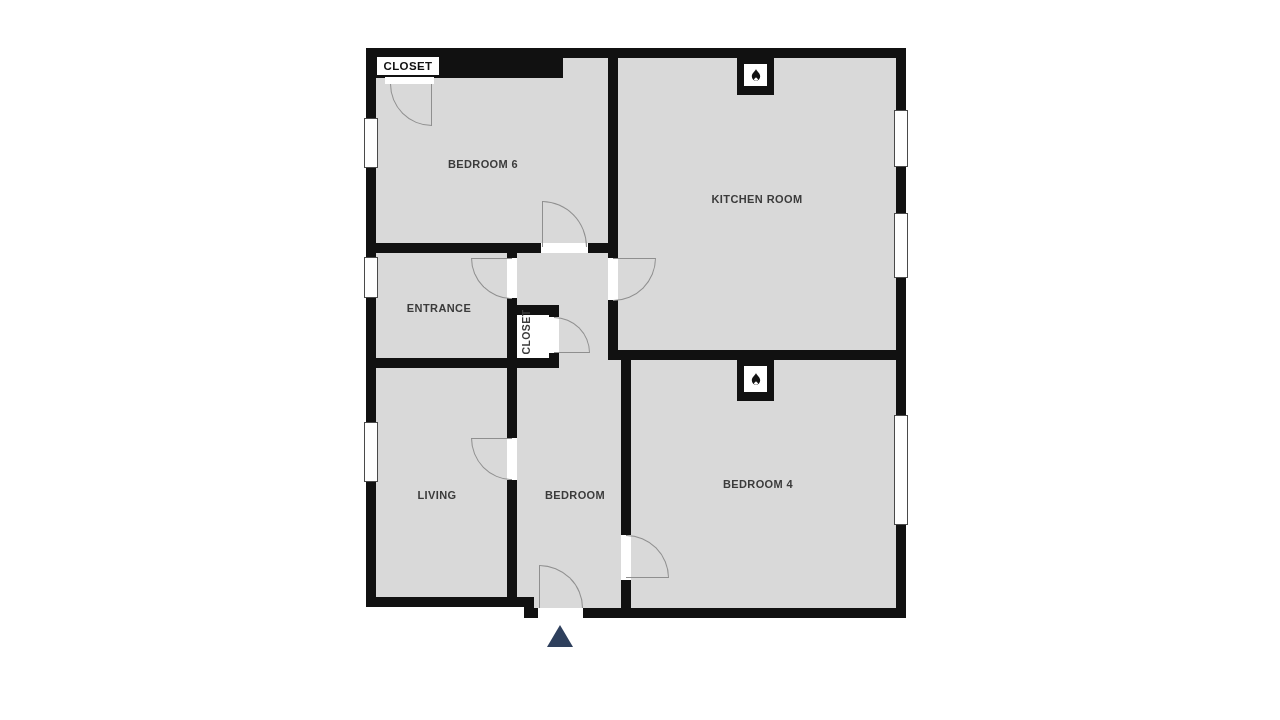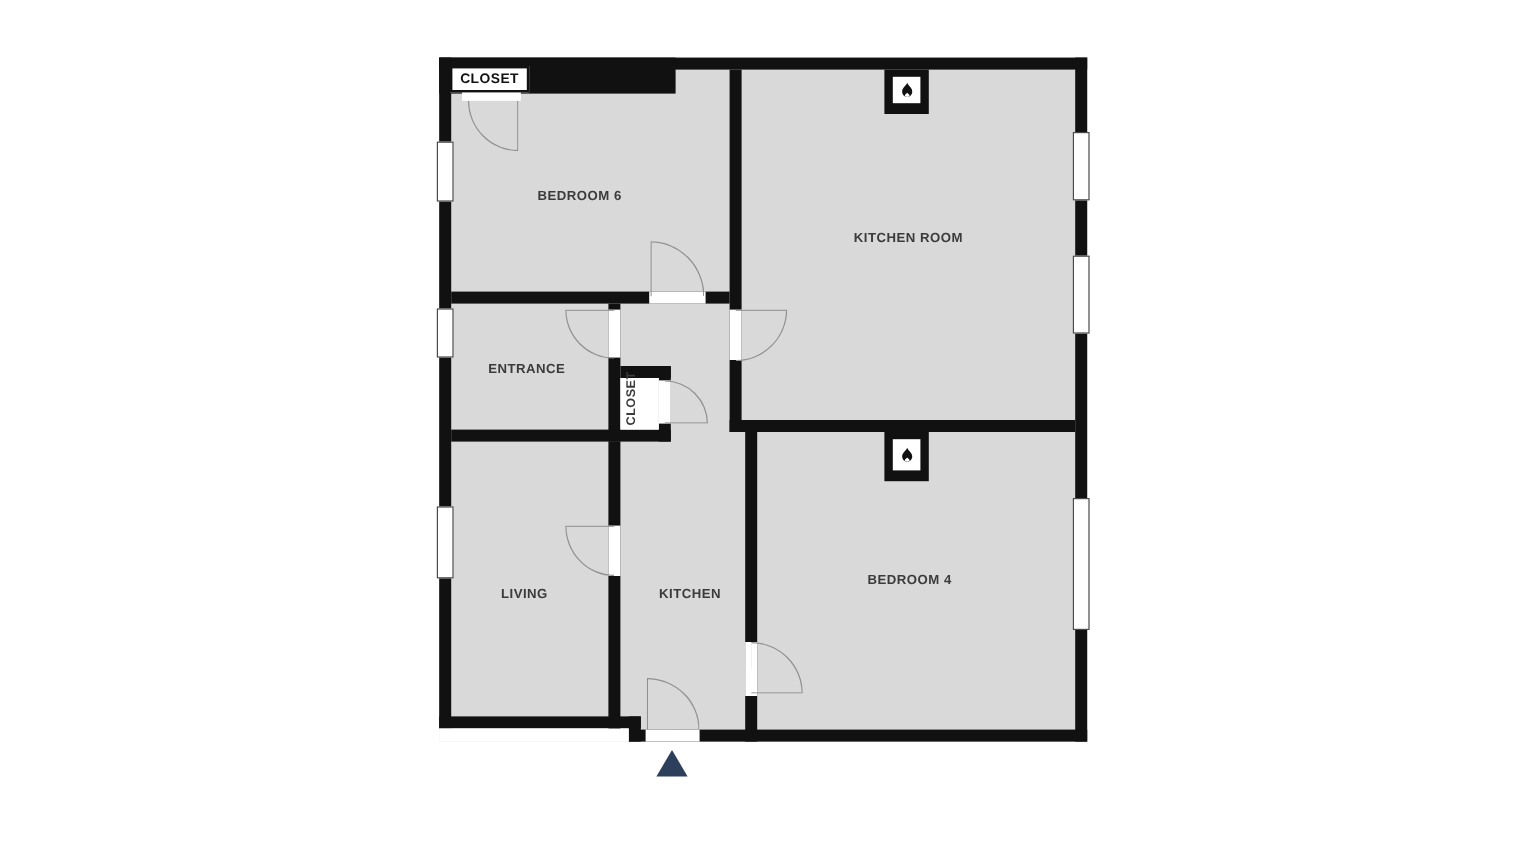--- a/index.html
+++ b/index.html
@@ -106,18 +106,18 @@
           </svg>
       </div>
     </div>
 
     <div class="closet-tag">CLOSET</div>
     <div class="room-label" style="left:117px;top:116px">BEDROOM 6</div>
     <div class="room-label" style="left:391px;top:151px">KITCHEN ROOM</div>
     <div class="room-label" style="left:73px;top:260px">ENTRANCE</div>
     <div class="room-label vert" style="left:160px;top:284px">CLOSET</div>
     <div class="room-label" style="left:71px;top:447px">LIVING</div>
-    <div class="room-label" style="left:209px;top:447px">KITCHEN</div>
+    <div class="room-label" style="left:209px;top:447px">BEDROOM</div>
     <div class="room-label" style="left:392px;top:436px">BEDROOM 4</div>
 
     <div class="entry-arrow" style="left:181px;top:577px"></div>
   </div>
 </div>
 
 </body></html>

